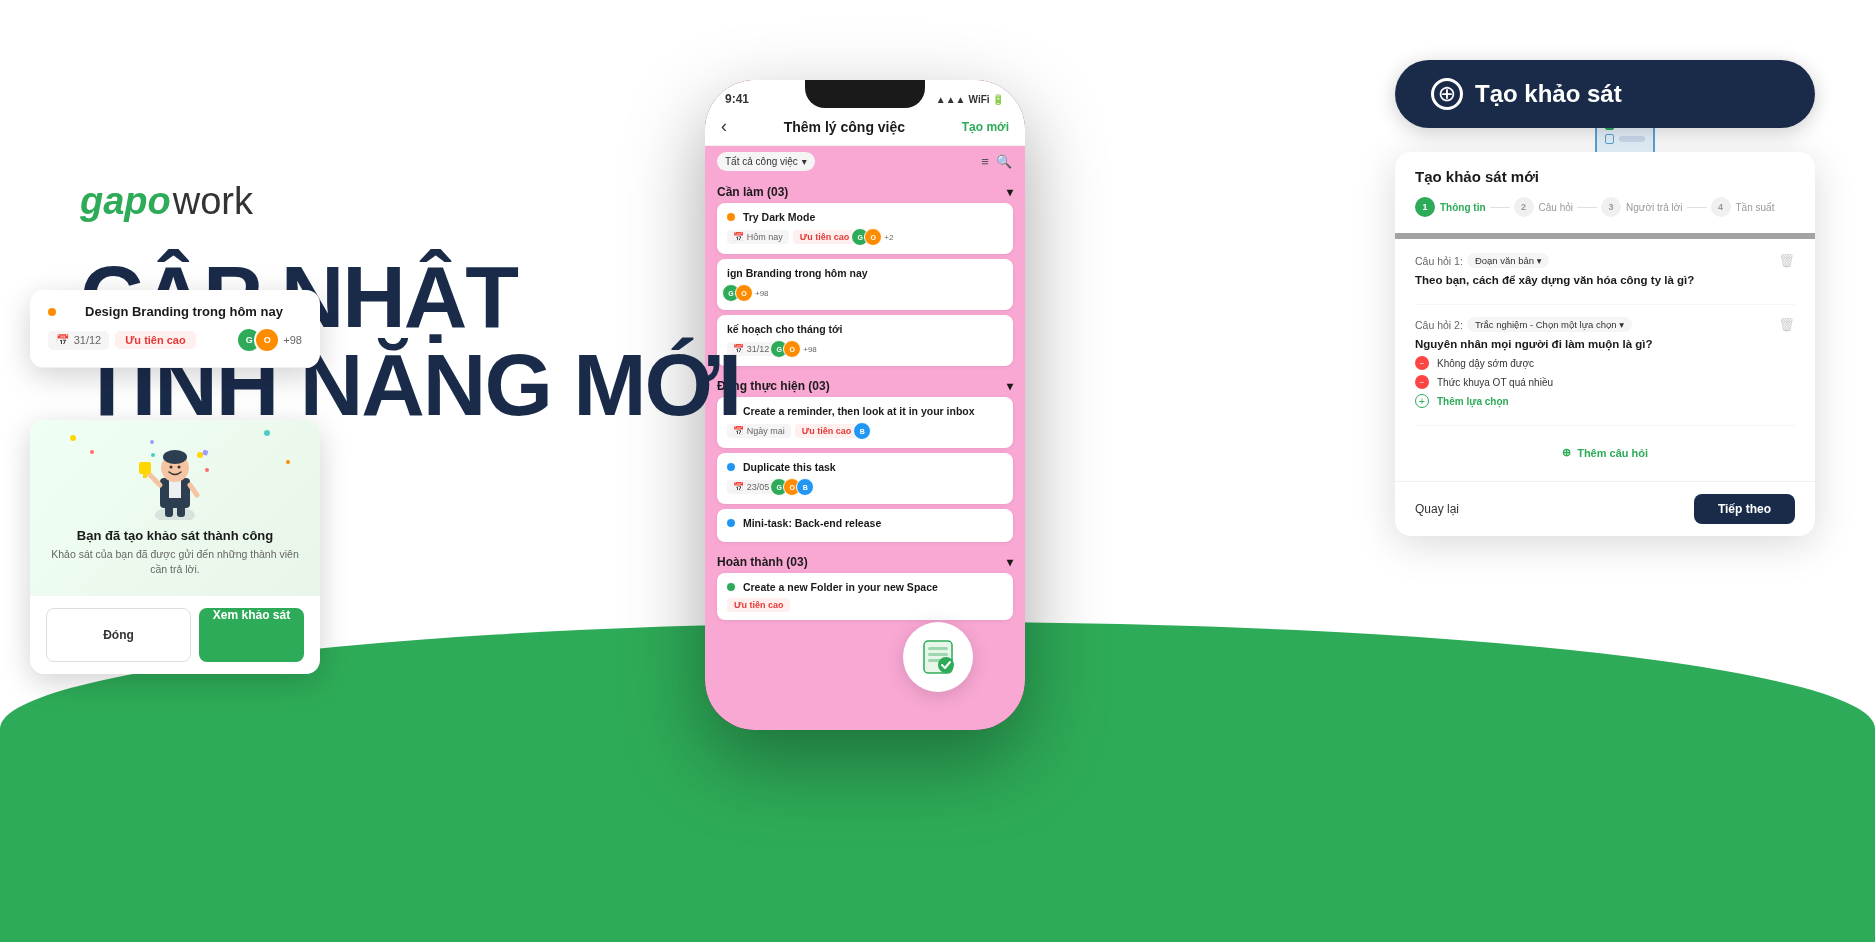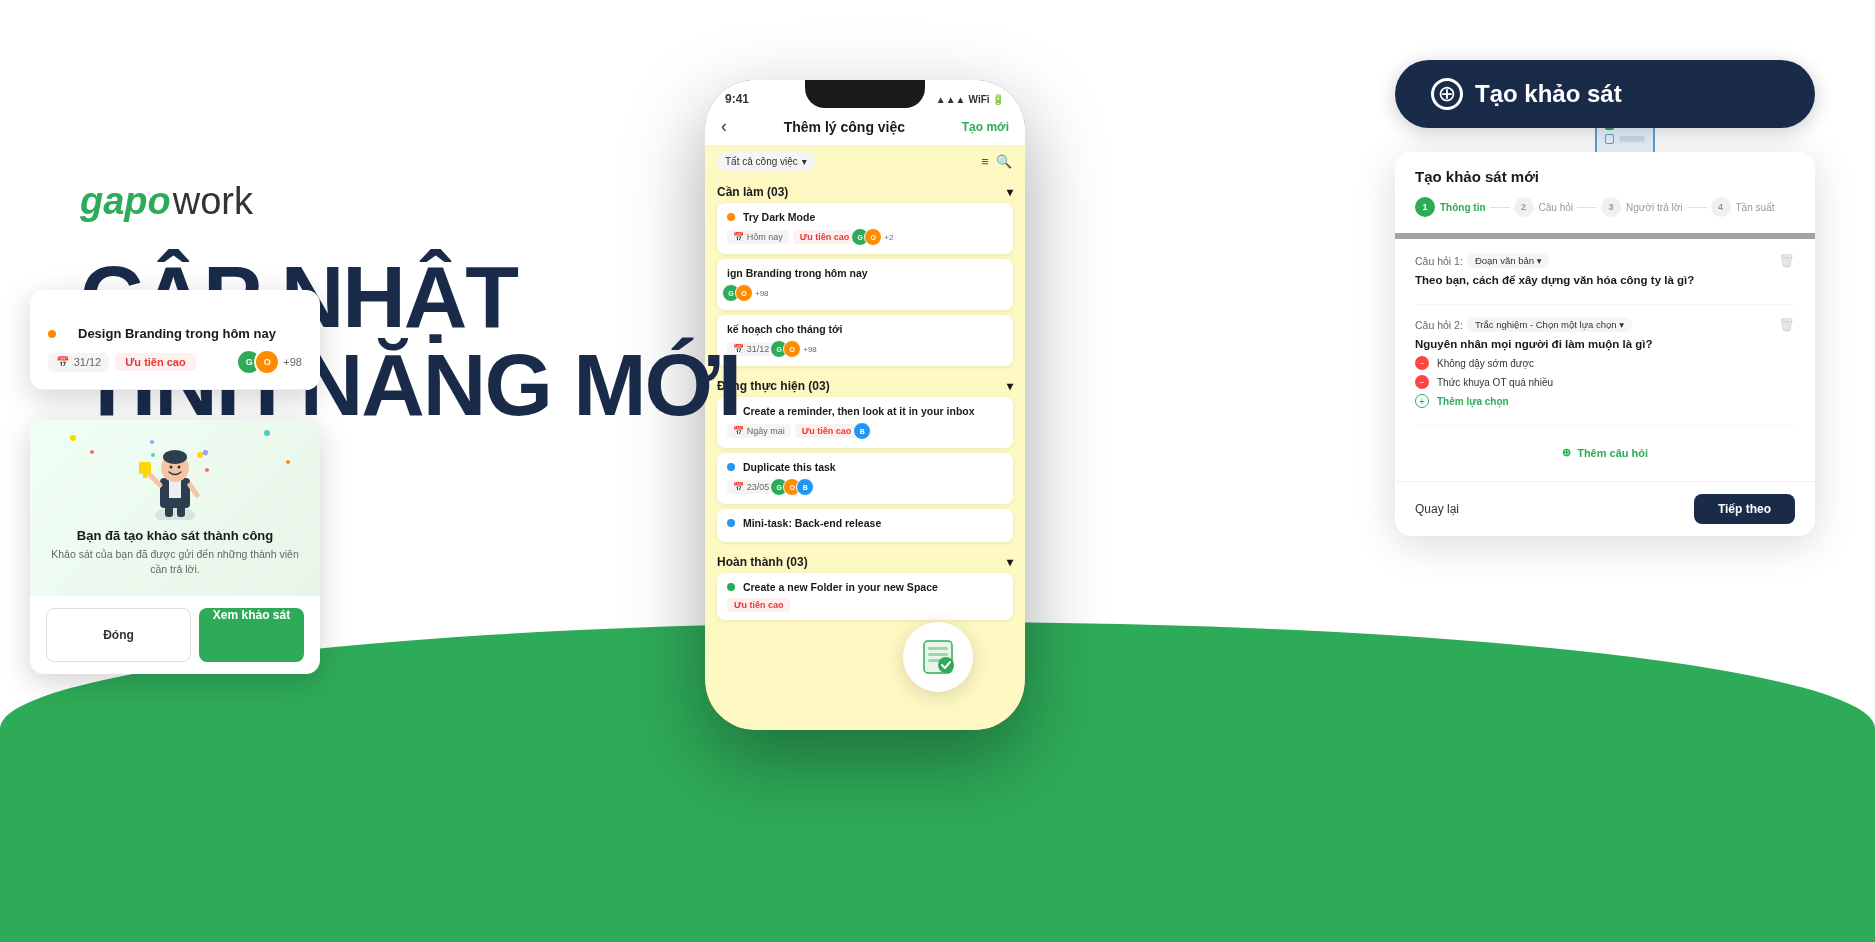--- a/index.html
+++ b/index.html
@@ -108,21 +108,21 @@
       background: #1a1a1a;
       border-radius: 0 0 20px 20px;
       position: absolute;
       top: 0;
       left: 50%;
       transform: translateX(-50%);
       z-index: 10;
     }
 
     .phone-screen {
-      background: #fef9c3;
+      background: #f9a8d4;
       width: 100%;
       height: 100%;
       border-radius: 44px;
       overflow: hidden;
       position: relative;
     }
 
     .phone-status-bar {
       background: #fff;
       padding: 12px 20px 4px;
@@ -296,22 +296,21 @@
       border-bottom: 1px solid #f0f0f0;
     }
 
     .task-popup-name {
       font-size: 13px;
       font-weight: 700;
       color: #1a1a1a;
       margin-bottom: 8px;
       display: flex;
       align-items: center;
-      gap: 17px;
-      margin-top: 22px;
+      gap: 24px;
     }
 
     .task-popup-meta {
       display: flex;
       align-items: center;
       justify-content: space-between;
     }
 
     .popup-date {
       display: flex;

